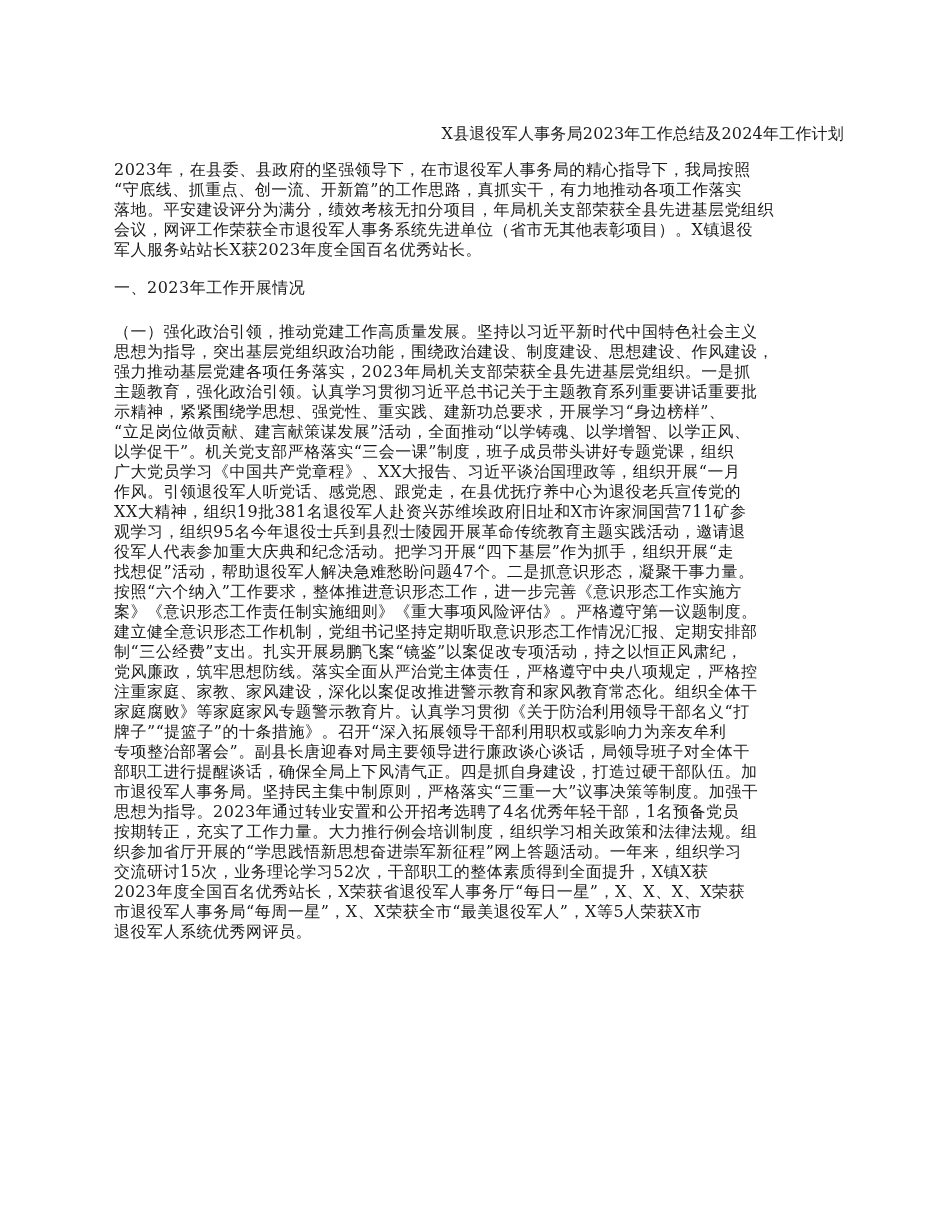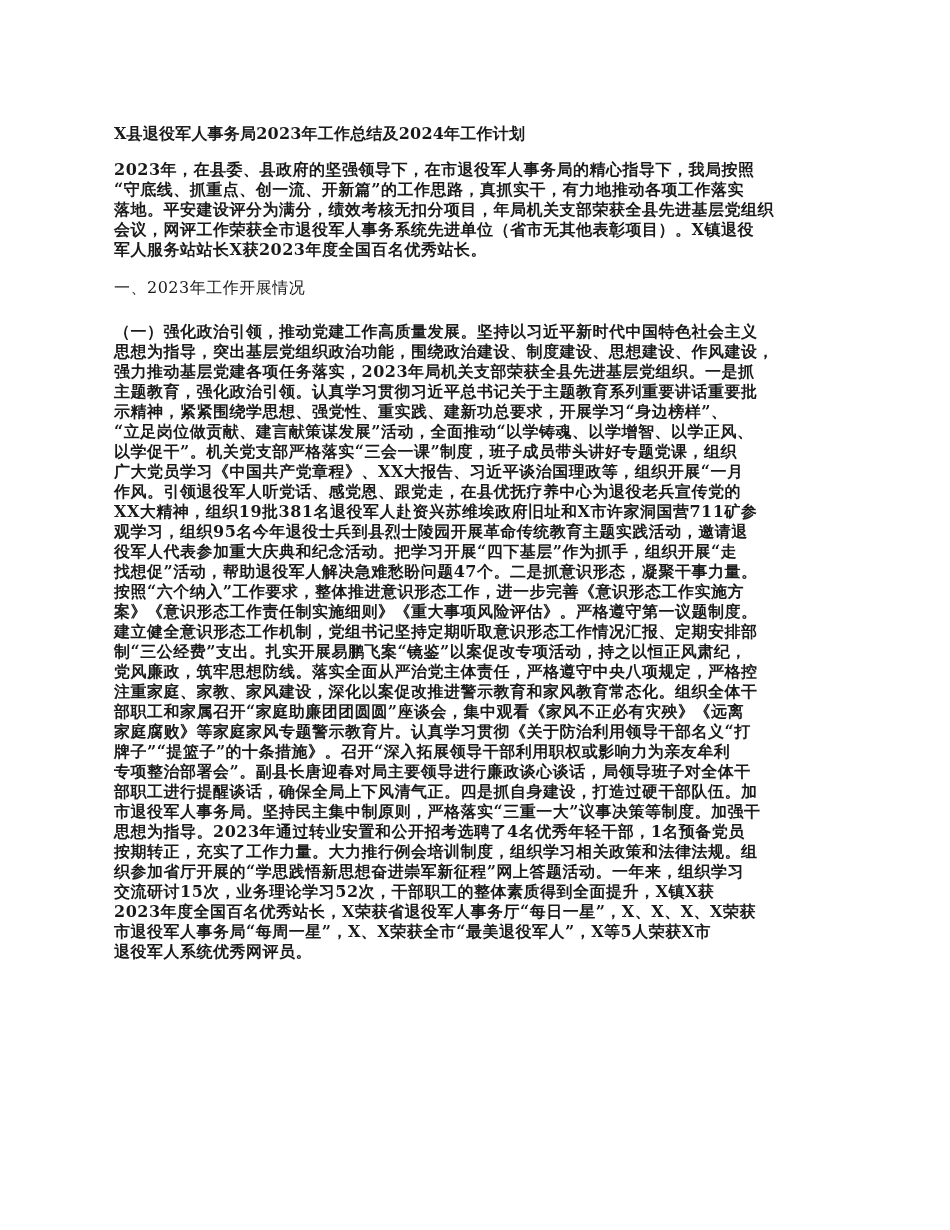--- a/index.html
+++ b/index.html
@@ -16,37 +16,37 @@
       color: #1a1a1a;
     }
     .page {
       position: absolute;
       left: 114px;
       top: 124px;
       width: 730px;
     }
     .doc-title {
       font-family: "DejaVu Serif", "Liberation Serif", serif;
-      font-weight: bold;
+      font-weight: normal;
       font-size: 16px;
       line-height: 20px;
       margin: 0 0 16px 0;
       white-space: nowrap;
       letter-spacing: 0.2px;
+      text-align: right;
     }
     .para {
       font-size: 16px;
       line-height: 20px;
       margin: 0 0 18px 0;
       letter-spacing: 0.5px;
     }
     .para .line {
       display: block;
       white-space: nowrap;
-      font-weight: bold;
     }
     .section-heading {
       font-size: 16px;
       line-height: 20px;
       margin: 0 0 24px 0;
       white-space: nowrap;
       letter-spacing: 0.5px;
     }
   </style>
 </head>
@@ -78,21 +78,20 @@
     <span class="line">XX大精神，组织19批381名退役军人赴资兴苏维埃政府旧址和X市许家洞国营711矿参</span>
     <span class="line">观学习，组织95名今年退役士兵到县烈士陵园开展革命传统教育主题实践活动，邀请退</span>
     <span class="line">役军人代表参加重大庆典和纪念活动。把学习开展“四下基层”作为抓手，组织开展“走</span>
     <span class="line">找想促”活动，帮助退役军人解决急难愁盼问题47个。二是抓意识形态，凝聚干事力量。</span>
     <span class="line">按照“六个纳入”工作要求，整体推进意识形态工作，进一步完善《意识形态工作实施方</span>
     <span class="line">案》《意识形态工作责任制实施细则》《重大事项风险评估》。严格遵守第一议题制度。</span>
     <span class="line">建立健全意识形态工作机制，党组书记坚持定期听取意识形态工作情况汇报、定期安排部</span>
     <span class="line">制“三公经费”支出。扎实开展易鹏飞案“镜鉴”以案促改专项活动，持之以恒正风肃纪，</span>
     <span class="line">党风廉政，筑牢思想防线。落实全面从严治党主体责任，严格遵守中央八项规定，严格控</span>
     <span class="line">注重家庭、家教、家风建设，深化以案促改推进警示教育和家风教育常态化。组织全体干</span>
-    <span class="line">部职工和家属召开“家庭助廉团团圆圆”座谈会，集中观看《家风不正必有灾殃》《远离</span>
     <span class="line">家庭腐败》等家庭家风专题警示教育片。认真学习贯彻《关于防治利用领导干部名义“打</span>
     <span class="line">牌子”“提篮子”的十条措施》。召开“深入拓展领导干部利用职权或影响力为亲友牟利</span>
     <span class="line">专项整治部署会”。副县长唐迎春对局主要领导进行廉政谈心谈话，局领导班子对全体干</span>
     <span class="line">部职工进行提醒谈话，确保全局上下风清气正。四是抓自身建设，打造过硬干部队伍。加</span>
     <span class="line">市退役军人事务局。坚持民主集中制原则，严格落实“三重一大”议事决策等制度。加强干</span>
     <span class="line">思想为指导。2023年通过转业安置和公开招考选聘了4名优秀年轻干部，1名预备党员</span>
     <span class="line">按期转正，充实了工作力量。大力推行例会培训制度，组织学习相关政策和法律法规。组</span>
     <span class="line">织参加省厅开展的“学思践悟新思想奋进崇军新征程”网上答题活动。一年来，组织学习</span>
     <span class="line">交流研讨15次，业务理论学习52次，干部职工的整体素质得到全面提升，X镇X获</span>
     <span class="line">2023年度全国百名优秀站长，X荣获省退役军人事务厅“每日一星”，X、X、X、X荣获</span>

